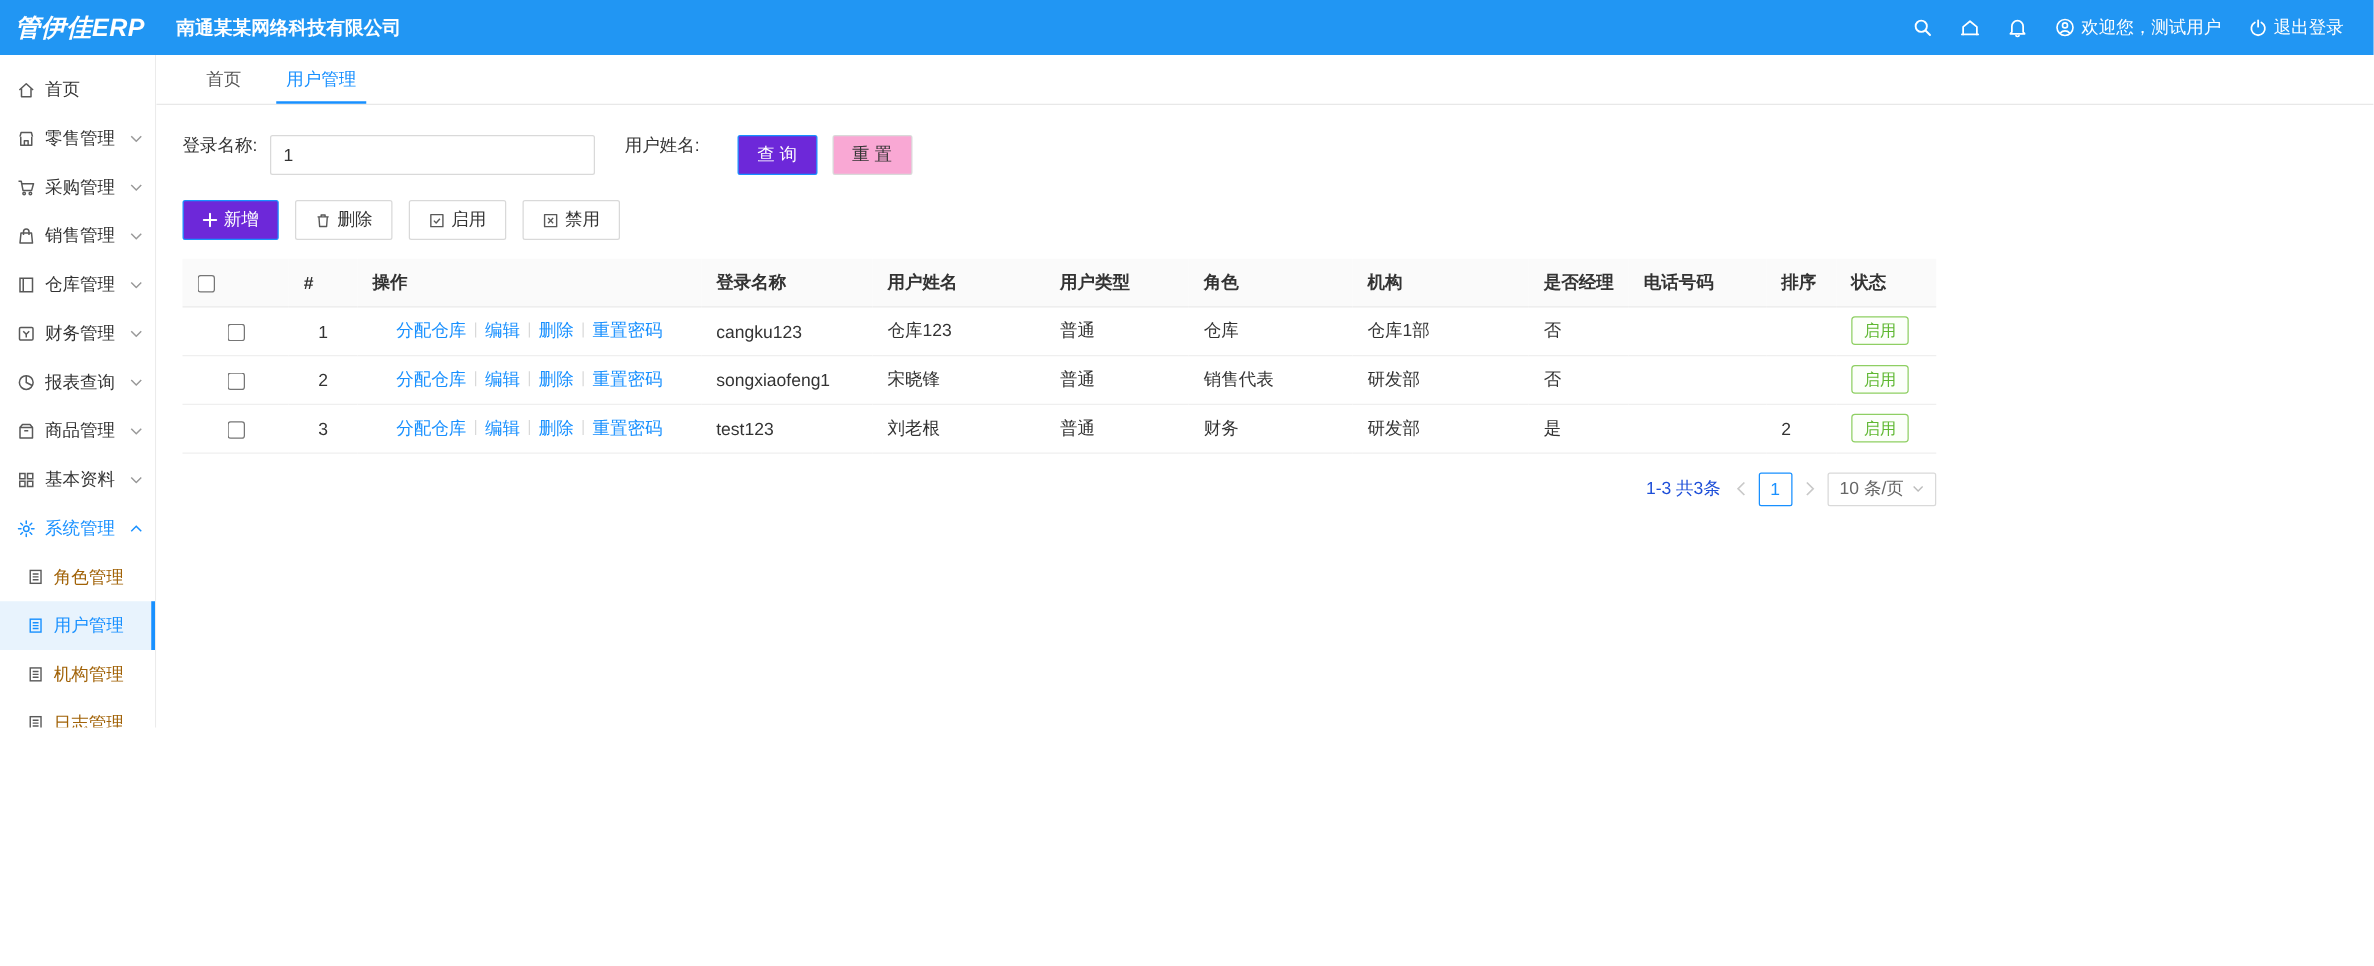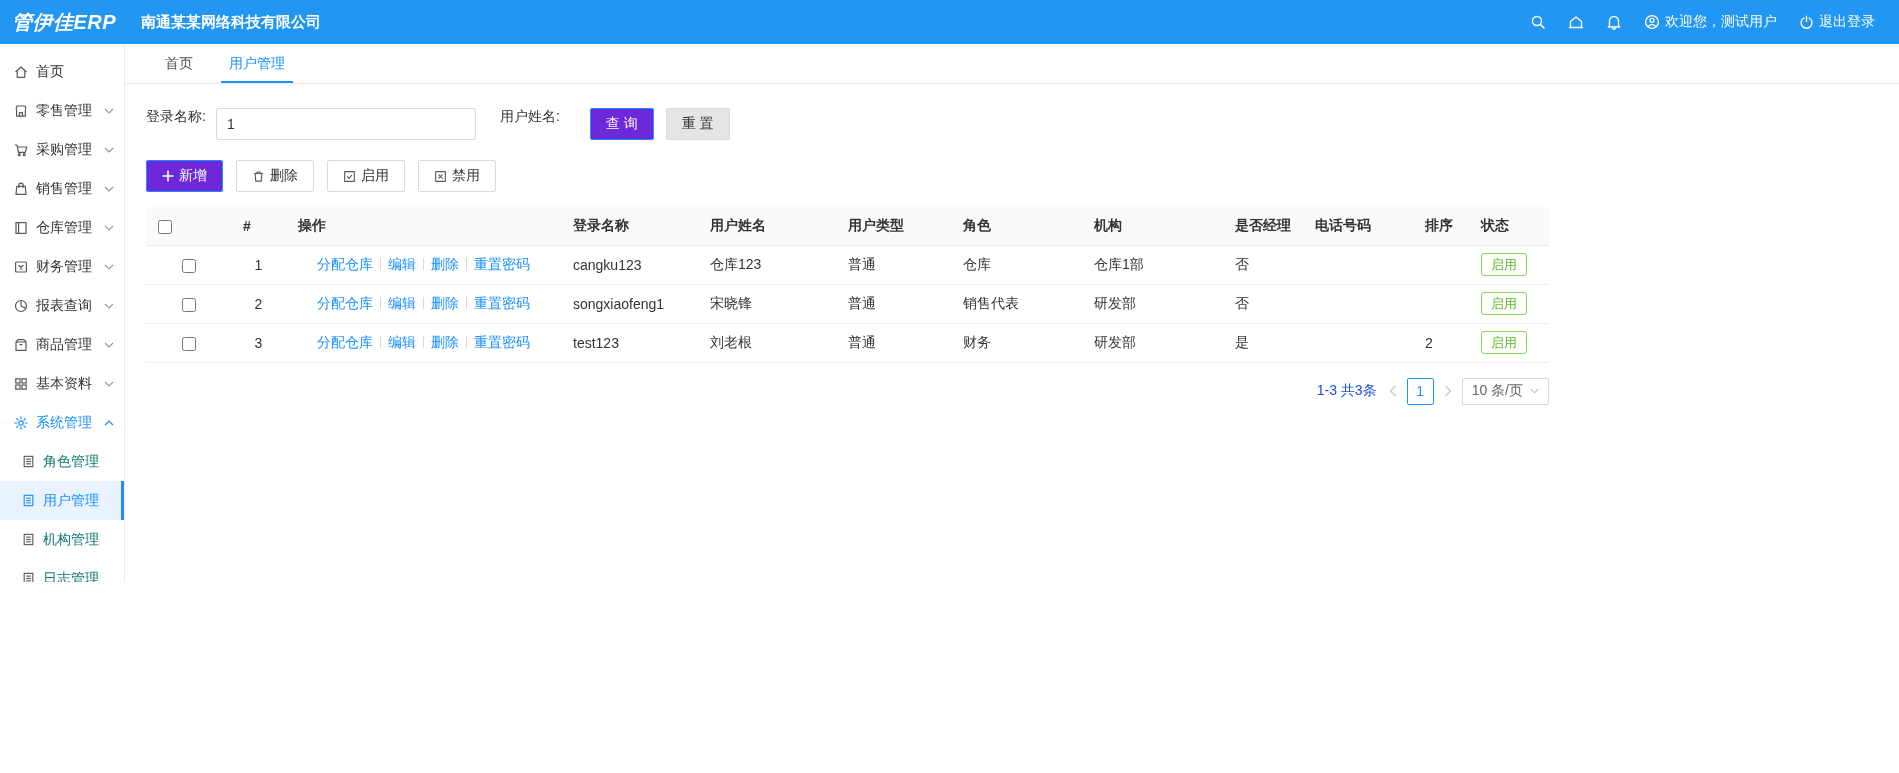--- a/index.html
+++ b/index.html
@@ -15,21 +15,21 @@
   .tb-icon{display:flex;align-items:center}
 
   
   .layout{display:flex;height:538px}
   .sidebar{width:125px;min-width:125px;border-right:1px solid #ebebeb;padding-top:8px;background:#fff;overflow:hidden}
   .menu-item{height:39px;display:flex;align-items:center;padding:0 10px 0 13px;cursor:pointer;color:#333;white-space:nowrap}
   .mi-icon{display:flex;margin-right:7px;color:#595959}
   .mi-label{font-size:14px}
   .chev{margin-left:auto;color:#999;display:flex}
   .menu-item.active-parent,.menu-item.active-parent .mi-icon,.menu-item.active-parent .chev{color:#1890ff}
-  .sub-item{height:39px;display:flex;align-items:center;padding-left:21px;cursor:pointer;color:#0f766e;white-space:nowrap}
+  .sub-item{height:39px;display:flex;align-items:center;padding-left:21px;cursor:pointer;color:#a16207;white-space:nowrap}
   .sub-item .mi-icon{margin-right:7px}
   .sub-item.active{background:#e8f3fd;color:#1890ff;border-right:3px solid #1890ff}
   .sub-item.active .mi-icon{color:#1890ff}
 
   
   .main{flex:1;display:flex;flex-direction:column;background:#fff;overflow:hidden}
   .tabbar{height:40px;min-height:40px;border-bottom:1px solid #e8e8e8;display:flex;align-items:stretch;padding-left:22px;background:#fff}
   .tab{padding:0 18px;display:flex;align-items:center;color:#555;cursor:pointer;position:relative;font-size:14px}
   .tab.active{color:#1890ff}
   .tab.active::after{content:"";position:absolute;left:10px;right:10px;bottom:0;height:2px;background:#1890ff}
@@ -38,21 +38,21 @@
 
   .search-row{display:flex;align-items:flex-start;margin:4px 0 20px}
   .field-label{margin-right:10px;white-space:nowrap}
   .text-input{width:260px;height:32px;border:1px solid #d9d9d9;border-radius:2px;padding:0 10px;font-size:14px;color:#333;outline:none;font-family:inherit;background:#fff}
   .text-input::placeholder{color:#bfbfbf}
   .ml22{margin-left:24px}
   .btn{height:32px;padding:0 15px;border-radius:2px;border:1px solid #d9d9d9;background:#fff;color:#333;font-size:14px;cursor:pointer;display:inline-flex;align-items:center;gap:5px;font-family:inherit;white-space:nowrap}
   .btn .b-icon{display:flex;align-items:center;color:#595959}
   .btn-primary{background:#6d28d9;border-color:#1890ff;color:#fff}
   .btn-primary .b-icon{color:#fff}
-  .btn-reset{background:#e5e5e5}
+  .btn-reset{background:#f9a8d4}
   .search-row .btn-primary{margin-left:20px}
   .search-row .btn-reset{margin-left:12px}
 
   .action-row{display:flex;gap:13px;margin-bottom:15px}
 
   table.data-table{border-collapse:collapse;table-layout:fixed;width:1403px}
   .data-table th{background:#fafafa;height:38px;font-weight:600;text-align:left;padding:0 12px;border-bottom:1px solid #e9e9e9;color:#333;font-size:14px;white-space:nowrap}
   .data-table td{height:39px;padding:0 12px;border-bottom:1px solid #efefef;font-size:14px;color:#333;white-space:nowrap;overflow:hidden}
   .col-center{text-align:center}
   .op-cell a{color:#1890ff;text-decoration:none;cursor:pointer}

